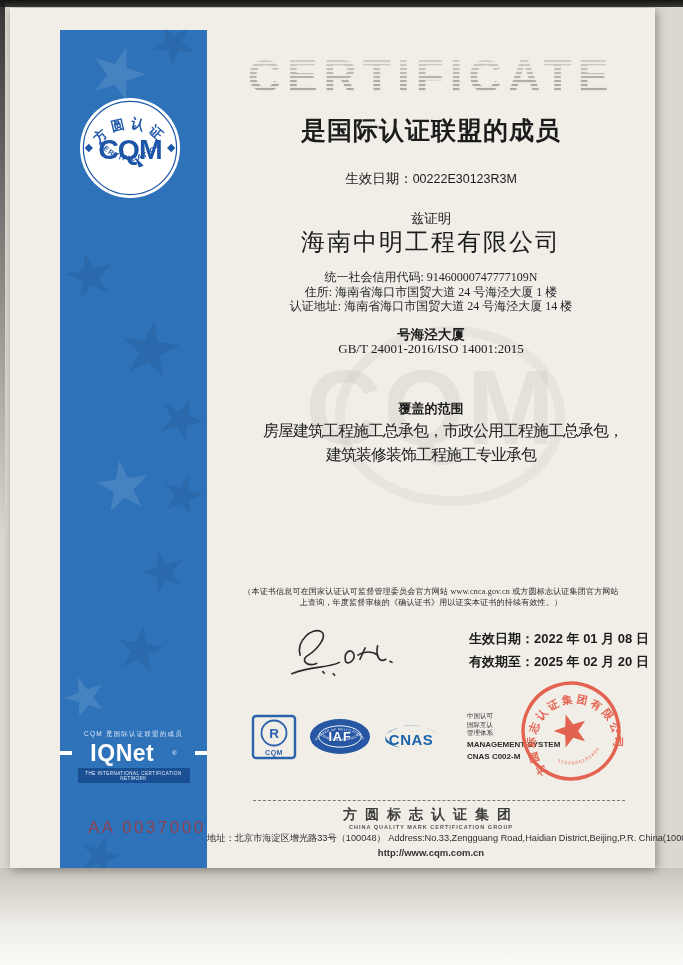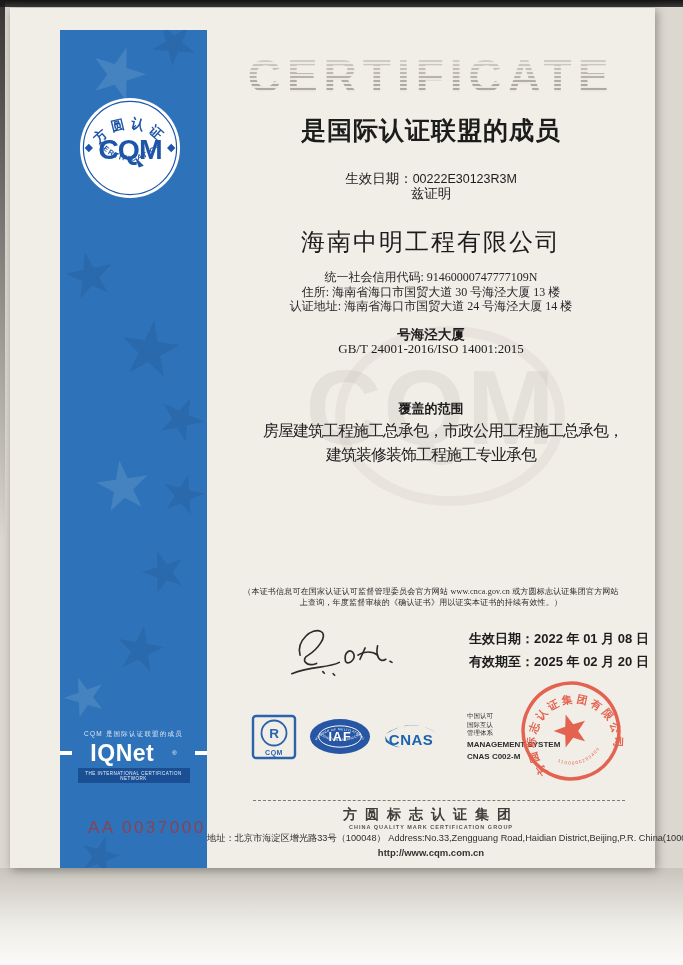--- a/index.html
+++ b/index.html
@@ -35,21 +35,21 @@
   .watermark .stripes{position:absolute;inset:0;background:
       repeating-linear-gradient(180deg,rgba(241,238,231,0) 0 2px,rgba(241,238,231,.92) 2px 4px),
       linear-gradient(180deg,rgba(241,238,231,.7),rgba(241,238,231,0) 65%);}
 
   .emboss-ring{position:absolute;left:128px;top:318px;width:210px;height:160px;border:10px solid rgba(160,152,140,.10);border-radius:50%;}
   .emboss-text{position:absolute;left:0;right:0;top:340px;text-align:center;font-family:"Liberation Sans",sans-serif;font-weight:bold;font-size:105px;letter-spacing:2px;color:rgba(150,142,130,.13);}
 
   .title{top:106px;font-family:"Liberation Sans",sans-serif;font-weight:bold;font-size:25px;letter-spacing:1px;margin:0;}
   .certno{top:162px;font-size:13.5px;}
   .certno .num{font-family:"Liberation Sans",sans-serif;font-size:12.5px;}
-  .declare{top:177px;font-size:13.5px;}
+  .declare{top:202px;font-size:13.5px;}
   .company{top:218px;font-size:24px;letter-spacing:2px;}
   .reg{font-size:12px;line-height:14.5px;color:#26262a;}
   .reg1{top:262px;} .reg2{top:276.5px;} .reg3{top:291px;}
   .conform{top:318px;font-family:"Liberation Sans",sans-serif;font-weight:bold;font-size:13.5px;}
   .standard{top:333px;font-weight:normal;font-size:13px;}
   .scope-label{top:392px;font-family:"Liberation Sans",sans-serif;font-weight:bold;font-size:13px;}
   .scope{font-size:16px;letter-spacing:-1px;color:#222;}
   .scope1{top:413px;padding-left:24px;} .scope2{top:437px;}
   .note{top:578px;left:35px;right:35px;font-size:8px;line-height:11px;letter-spacing:.2px;color:#2a2a2a;}
 
@@ -138,21 +138,21 @@
 
       <h1 class="abs title">是国际认证联盟的成员</h1>
 
       <div class="abs certno">
         <span>生效日期：</span><span class="num">00222E30123R3M</span>
       </div>
 
       <div class="abs declare">兹证明</div>
       <div class="abs company">海南中明工程有限公司</div>
       <div class="abs reg reg1">统一社会信用代码: 91460000747777109N</div>
-      <div class="abs reg reg2">住所: 海南省海口市国贸大道 30 号海泾大厦 13 楼</div>
+      <div class="abs reg reg2">住所: 海南省海口市国贸大道 24 号海泾大厦 1 楼</div>
       <div class="abs reg reg3">认证地址: 海南省海口市国贸大道 24 号海泾大厦 14 楼</div>
 
       <div class="abs conform">号海泾大厦</div>
       <div class="abs standard">GB/T 24001-2016/ISO 14001:2015</div>
 
       <div class="abs scope-label">覆盖的范围</div>
       <div class="abs scope scope1">房屋建筑工程施工总承包，市政公用工程施工总承包，</div>
       <div class="abs scope scope2">建筑装修装饰工程施工专业承包</div>
 
       <div class="abs note">（本证书信息可在国家认证认可监督管理委员会官方网站 www.cnca.gov.cn 或方圆标志认证集团官方网站上查询，年度监督审核的《确认证书》用以证实本证书的持续有效性。）</div>

